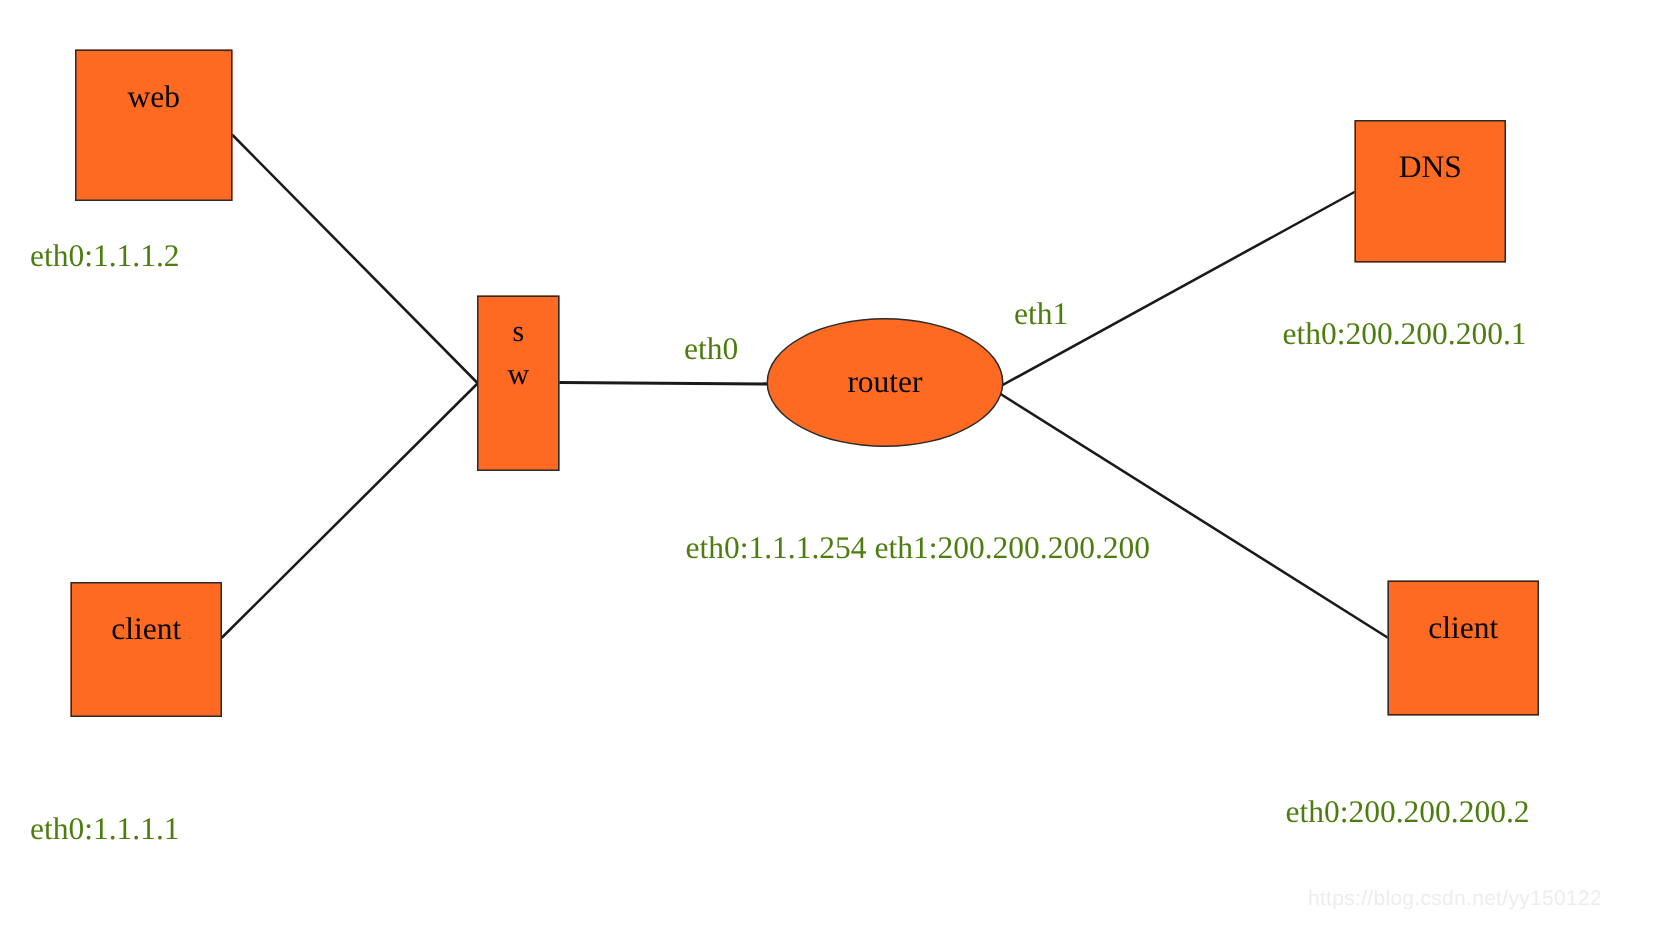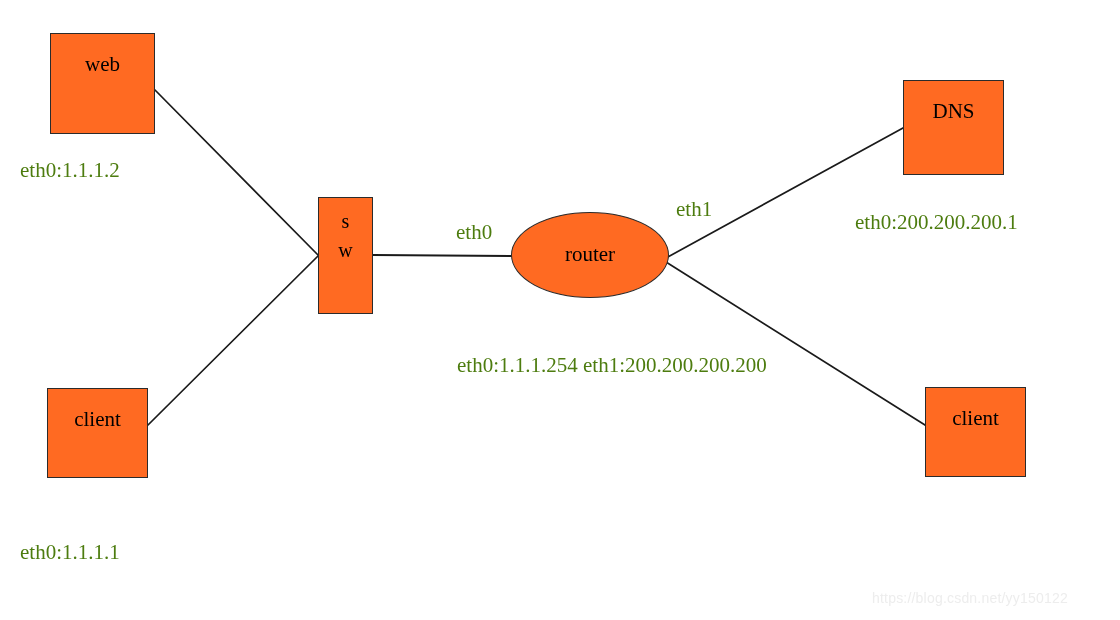--- a/index.html
+++ b/index.html
@@ -155,16 +155,17 @@
 
   <div class="text-label" id="lbl-eth0-edge">eth0</div>
 
   <div class="text-label" id="lbl-eth1-edge">eth1</div>
 
   <div class="text-label centered" id="lbl-router-ips">eth0:1.1.1.254
 eth1:200.200.200.200</div>
 
   <div class="text-label" id="lbl-dns-ip">eth0:200.200.200.1</div>
 
+  <div class="text-label" id="lbl-client2-ip">eth0:200.200.200.2</div>
 
   <div id="watermark">https://blog.csdn.net/yy150122</div>
 
 </div>
 
 </body></html>

